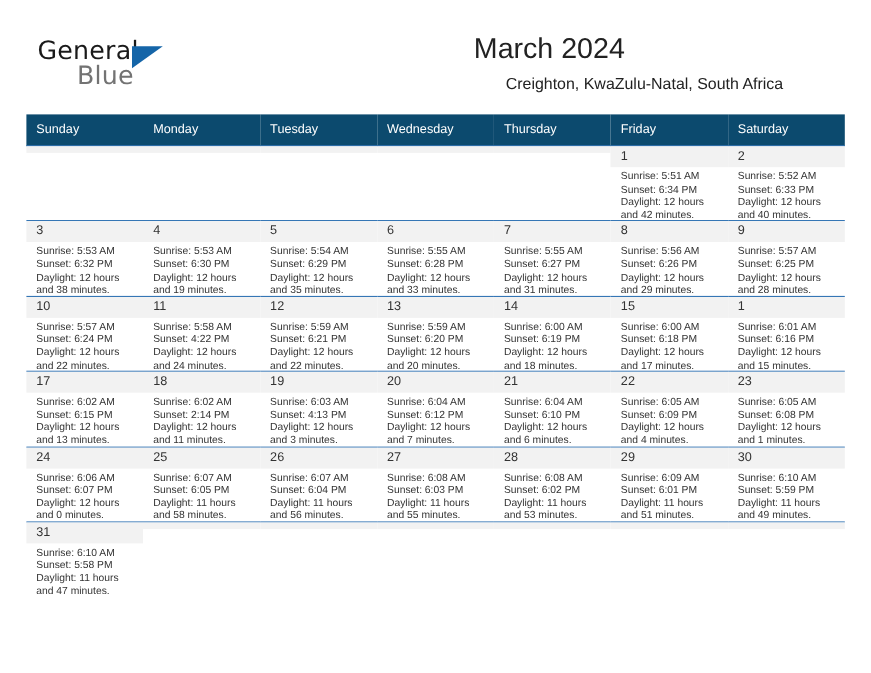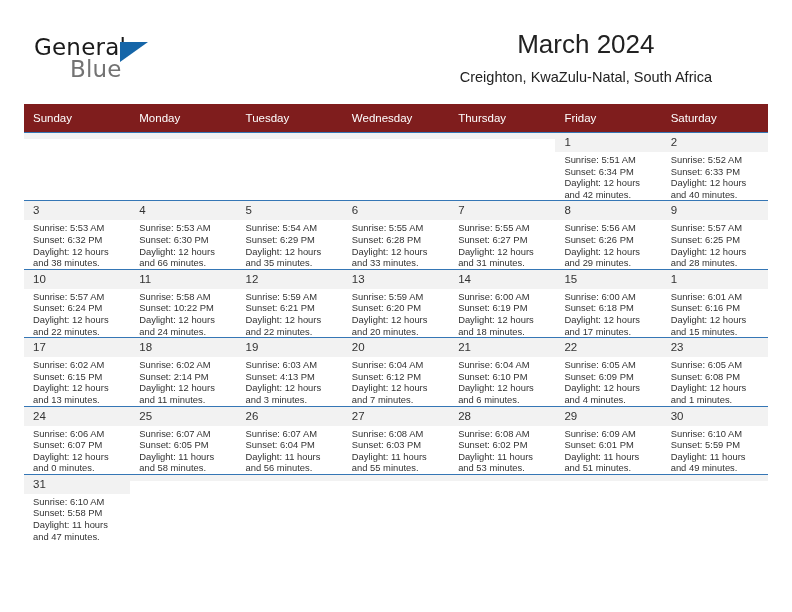--- a/index.html
+++ b/index.html
@@ -61,47 +61,48 @@
     width: 0;
     height: 0;
     border-left: 28px solid #1565a8;
     border-bottom: 20px solid transparent;
   }
 
   .title-block {
     position: absolute;
     right: 0;
     top: 0;
-    text-align: center;
+    text-align: left;
   }
   .cal-title {
     font-size: 26px;
     color: #222222;
     line-height: 32px;
     white-space: nowrap;
   }
   .cal-subtitle {
     font-size: 14.5px;
     color: #222222;
     line-height: 20px;
     margin-top: 7px;
     white-space: nowrap;
+    margin-left: 29px;
   }
 
   
   .calendar {
     position: absolute;
     left: 24px;
     top: 104px;
     width: 744px;
     border-collapse: collapse;
     table-layout: fixed;
   }
   .calendar th {
-    background: #7f1d1d;
+    background: #0c4a6e;
     color: #ffffff;
     font-size: 11.5px;
     font-weight: normal;
     text-align: left;
     padding: 5px 0 5px 9px;
     height: 18px;
     border: none;
   }
   .calendar td {
     vertical-align: top;
@@ -232,21 +233,21 @@
               </div>
             </div>
           </td>
           <td>
             <div class="cell">
               <div class="daynum">4</div>
               <div class="details">
                 <div>Sunrise: 5:53 AM</div>
                 <div>Sunset: 6:30 PM</div>
                 <div>Daylight: 12 hours</div>
-                <div>and 66 minutes.</div>
+                <div>and 19 minutes.</div>
               </div>
             </div>
           </td>
           <td>
             <div class="cell">
               <div class="daynum">5</div>
               <div class="details">
                 <div>Sunrise: 5:54 AM</div>
                 <div>Sunset: 6:29 PM</div>
                 <div>Daylight: 12 hours</div>
@@ -309,21 +310,21 @@
                 <div>Daylight: 12 hours</div>
                 <div>and 22 minutes.</div>
               </div>
             </div>
           </td>
           <td>
             <div class="cell">
               <div class="daynum">11</div>
               <div class="details">
                 <div>Sunrise: 5:58 AM</div>
-                <div>Sunset: 10:22 PM</div>
+                <div>Sunset: 4:22 PM</div>
                 <div>Daylight: 12 hours</div>
                 <div>and 24 minutes.</div>
               </div>
             </div>
           </td>
           <td>
             <div class="cell">
               <div class="daynum">12</div>
               <div class="details">
                 <div>Sunrise: 5:59 AM</div>

